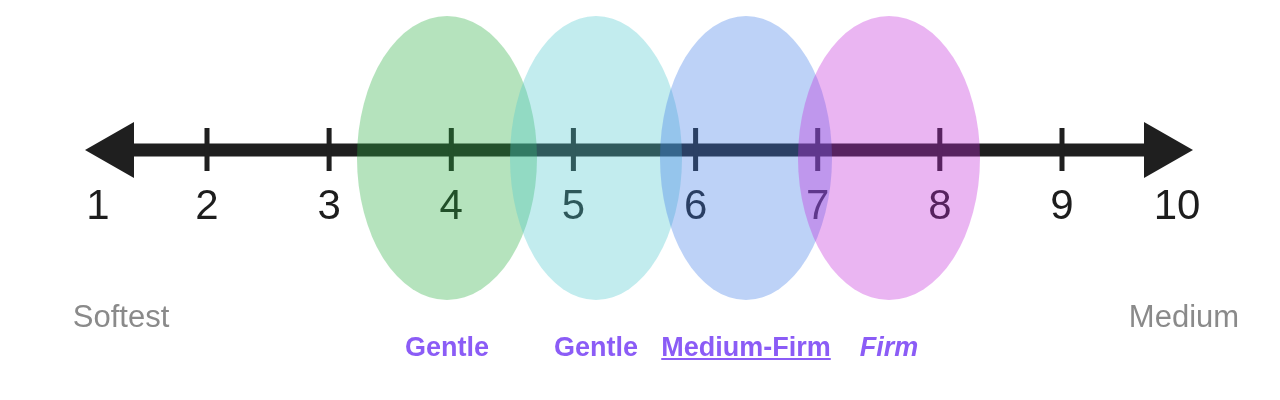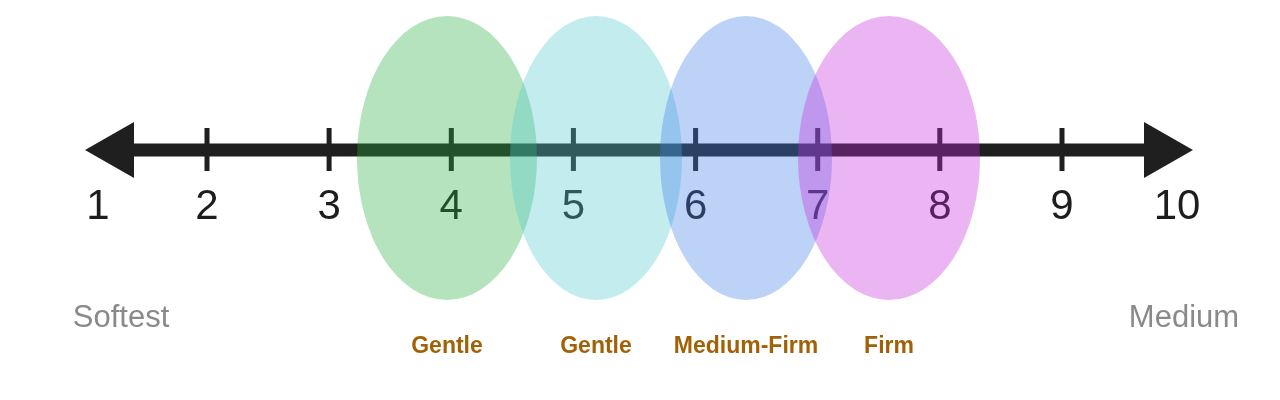--- a/index.html
+++ b/index.html
@@ -15,21 +15,21 @@
   .axis-number{
     position:absolute;top:184px;transform:translateX(-50%);
     font-size:42px;line-height:1;color:#1d1d1d;white-space:nowrap;
   }
   .end-label{
     position:absolute;top:265px;transform:translateX(-50%);
     font-size:31px;line-height:1;color:#8a8a8a;white-space:nowrap;margin-top:36px;
   }
   .zone-label{
     position:absolute;top:334px;transform:translateX(-50%);
-    font-size:23px;line-height:1;font-weight:700;color:#a16207;white-space:nowrap;
+    font-size:27px;line-height:1;font-weight:700;color:#8b5cf6;white-space:nowrap;
   }
 </style>
 </head>
 <body>
 
 <div class="stage">
 
   <svg class="layer axis-svg" width="1280" height="400" viewBox="0 0 1280 400">
     <rect x="126" y="143.5" width="1024" height="13" fill="#1f1f1f"></rect>
     <polygon points="85,150 134,122 134,178" fill="#1f1f1f"></polygon>
@@ -65,18 +65,18 @@
       <ellipse cx="746" cy="158" rx="86" ry="142" fill="rgba(66,126,232,0.35)"></ellipse>
       <ellipse cx="889" cy="158" rx="91" ry="142" fill="rgba(195,44,218,0.35)"></ellipse>
     </svg>
 
   <div class="layer labels-layer">
     <span class="end-label" style="left:121px">Softest</span>
     <span class="end-label" style="left:1184px">Medium</span>
     <div id="zone-labels">
         <span class="zone-label" style="left: 447px;">Gentle</span>
         <span class="zone-label" style="left: 596px;">Gentle</span>
-        <span class="zone-label" style="left: 746px;">Medium-Firm</span>
-        <span class="zone-label" style="left: 889px;">Firm</span>
+        <span class="zone-label" style="left: 746px; text-decoration: underline;">Medium-Firm</span>
+        <span class="zone-label" style="left: 889px; font-style: italic;">Firm</span>
       </div>
   </div>
 
 </div>
 
 </body></html>

